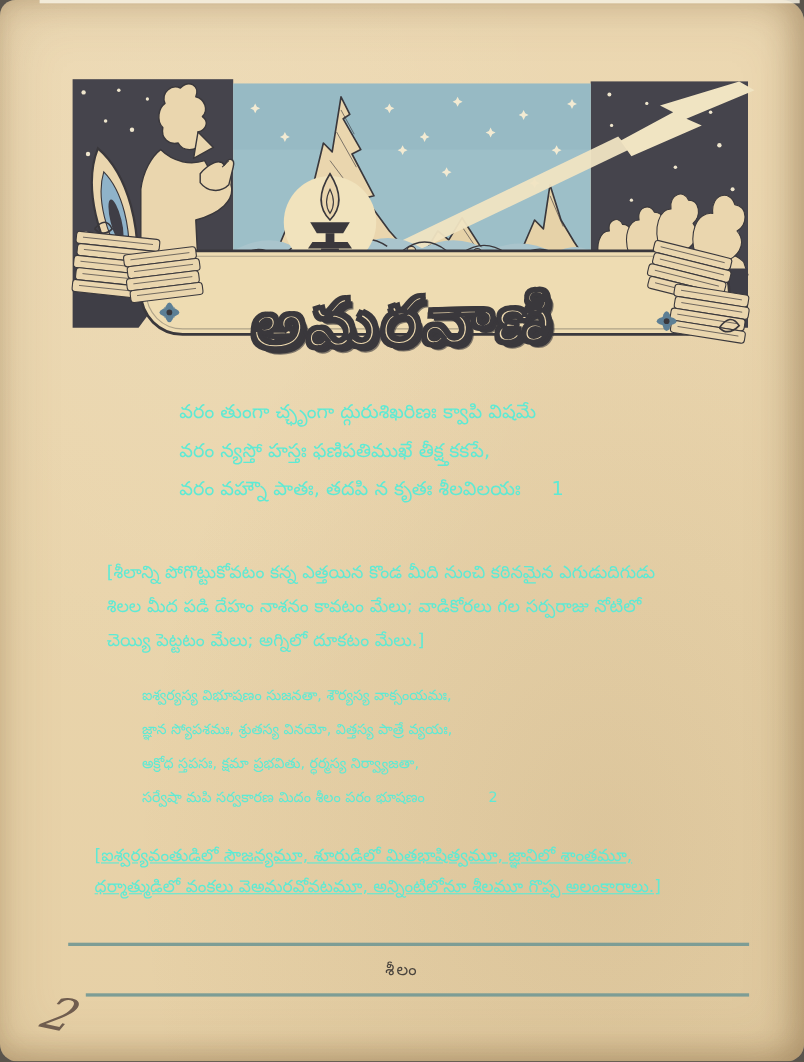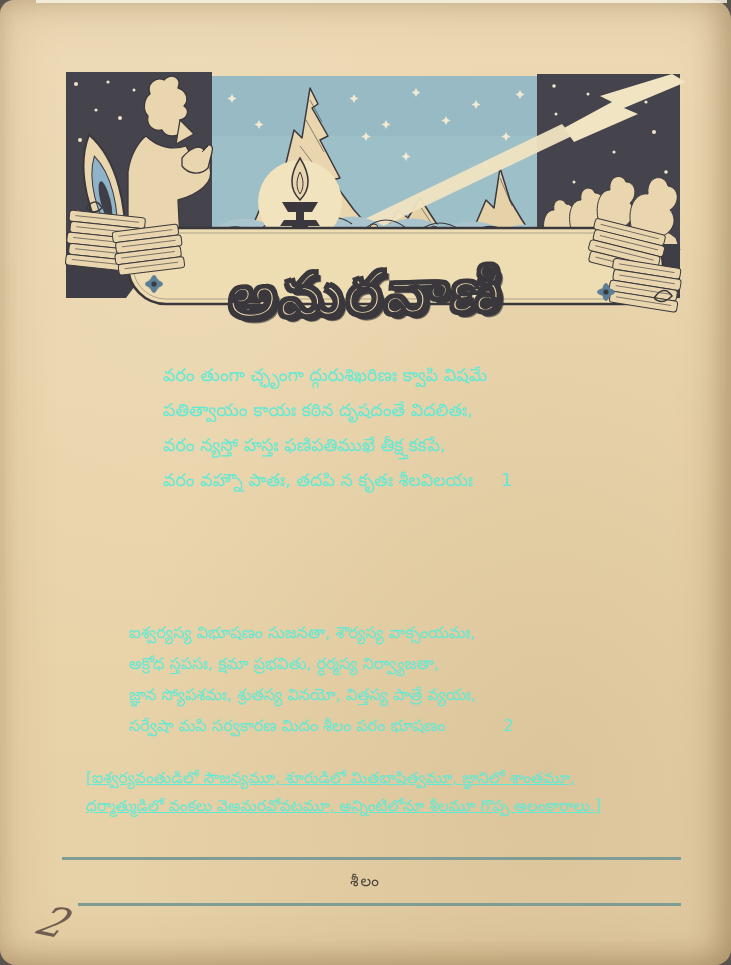--- a/index.html
+++ b/index.html
@@ -36,21 +36,21 @@
       2px 2px 0 #3a383c,-2px -2px 0 #3a383c,2px -2px 0 #3a383c,-2px 2px 0 #3a383c,
       4px 4px 0 #3a383c,5px 5px 0 rgba(58,56,60,.6);
     transform:skewX(-6deg) rotate(-1.5deg);
     white-space:nowrap;
   }
 
   
   .tx{position:absolute;color:#5eead4;white-space:nowrap;}
   .verse-line{display:block;}
   #verse1{left:163px;top:358px;font-size:17.5px;line-height:35px;}
-  #verse2{left:129px;top:617px;font-size:16px;line-height:31px;}
+  #verse2{left:129px;top:617px;font-size:13px;line-height:31px;}
   .verse-num{display:inline-block;}
   #verse1 .verse-num{margin-left:28px;}
   #verse2 .verse-num{margin-left:58px;}
   #comm1{left:97px;top:504px;font-size:16px;line-height:31px;}
   #comm2{left:86px;top:764px;font-size:15.5px;line-height:28px;text-decoration:underline;}
 
   
   .rule{position:absolute;height:3px;background:#7d9d95;}
   #rule-top{left:62px;top:857px;width:619px;}
   #rule-bottom{left:78px;top:903px;width:603px;}
@@ -262,30 +262,34 @@
       <ellipse cx="552" cy="232" rx="4" ry="9"></ellipse>
         <ellipse cx="552" cy="232" rx="9" ry="4"></ellipse>
       <circle cx="552" cy="232" r="2.6" fill="#3a383c"></circle>
     </g>
   </svg>
 
   <div class="masthead-title">అమరవాణి</div>
 
   <div class="tx" id="verse1">
     <span class="verse-line">వరం తుంగా చ్ఛృంగా ద్గురుశిఖరిణః క్వాపి విషమే</span>
-    <span class="verse-line">పతిత్వాయం కాయః కఠిన దృషదంతే విదలితః,</span>
     <span class="verse-line">వరం న్యస్తో హస్తః ఫణిపతిముఖే తీక్ష్తకకపే,</span>
     <span class="verse-line"><span>వరం వహ్నౌ పాతః, తదపి న కృతః శీలవిలయః</span><span class="verse-num">1</span></span>
   </div>
 
+  <div class="tx" id="comm1">
+    <span class="verse-line">[శీలాన్ని పోగొట్టుకోవటం కన్న ఎత్తయిన కొండ మీది నుంచి కఠినమైన ఎగుడుదిగుడు</span>
+    <span class="verse-line">శిలల మీద పడి దేహం నాశనం కావటం మేలు; వాడికోరలు గల సర్పరాజు నోటిలో</span>
+    <span class="verse-line">చెయ్యి పెట్టటం మేలు; అగ్నిలో దూకటం మేలు.]</span>
+  </div>
 
   <div class="tx" id="verse2">
     <span class="verse-line">ఐశ్వర్యస్య విభూషణం సుజనతా, శౌర్యస్య వాక్సంయమః,</span>
+    <span class="verse-line">జ్ఞాన స్యోపశమః, శ్రుతస్య వినయో, విత్తస్య పాత్రే వ్యయః,</span>
     <span class="verse-line">అక్రోధ స్తపసః, క్షమా ప్రభవితు, ర్ధర్మస్య నిర్వ్యాజతా,</span>
-    <span class="verse-line">జ్ఞాన స్యోపశమః, శ్రుతస్య వినయో, విత్తస్య పాత్రే వ్యయః,</span>
     <span class="verse-line"><span>సర్వేషా మపి సర్వకారణ మిదం శీలం పరం భూషణం</span><span class="verse-num">2</span></span>
   </div>
 
   <div class="tx" id="comm2">
     <span class="verse-line">[ఐశ్వర్యవంతుడిలో సౌజన్యమూ, శూరుడిలో మితభాషిత్వమూ, జ్ఞానిలో శాంతమూ,</span>
     <span class="verse-line">ధర్మాత్ముడిలో వంకలు వెఅమరవోవటమూ, అన్నింటిలోనూ శీలమూ గొప్ప అలంకారాలు.]</span>
   </div>
 
   <div class="rule" id="rule-top"></div>
   <div class="footer-title">శీలం</div>

